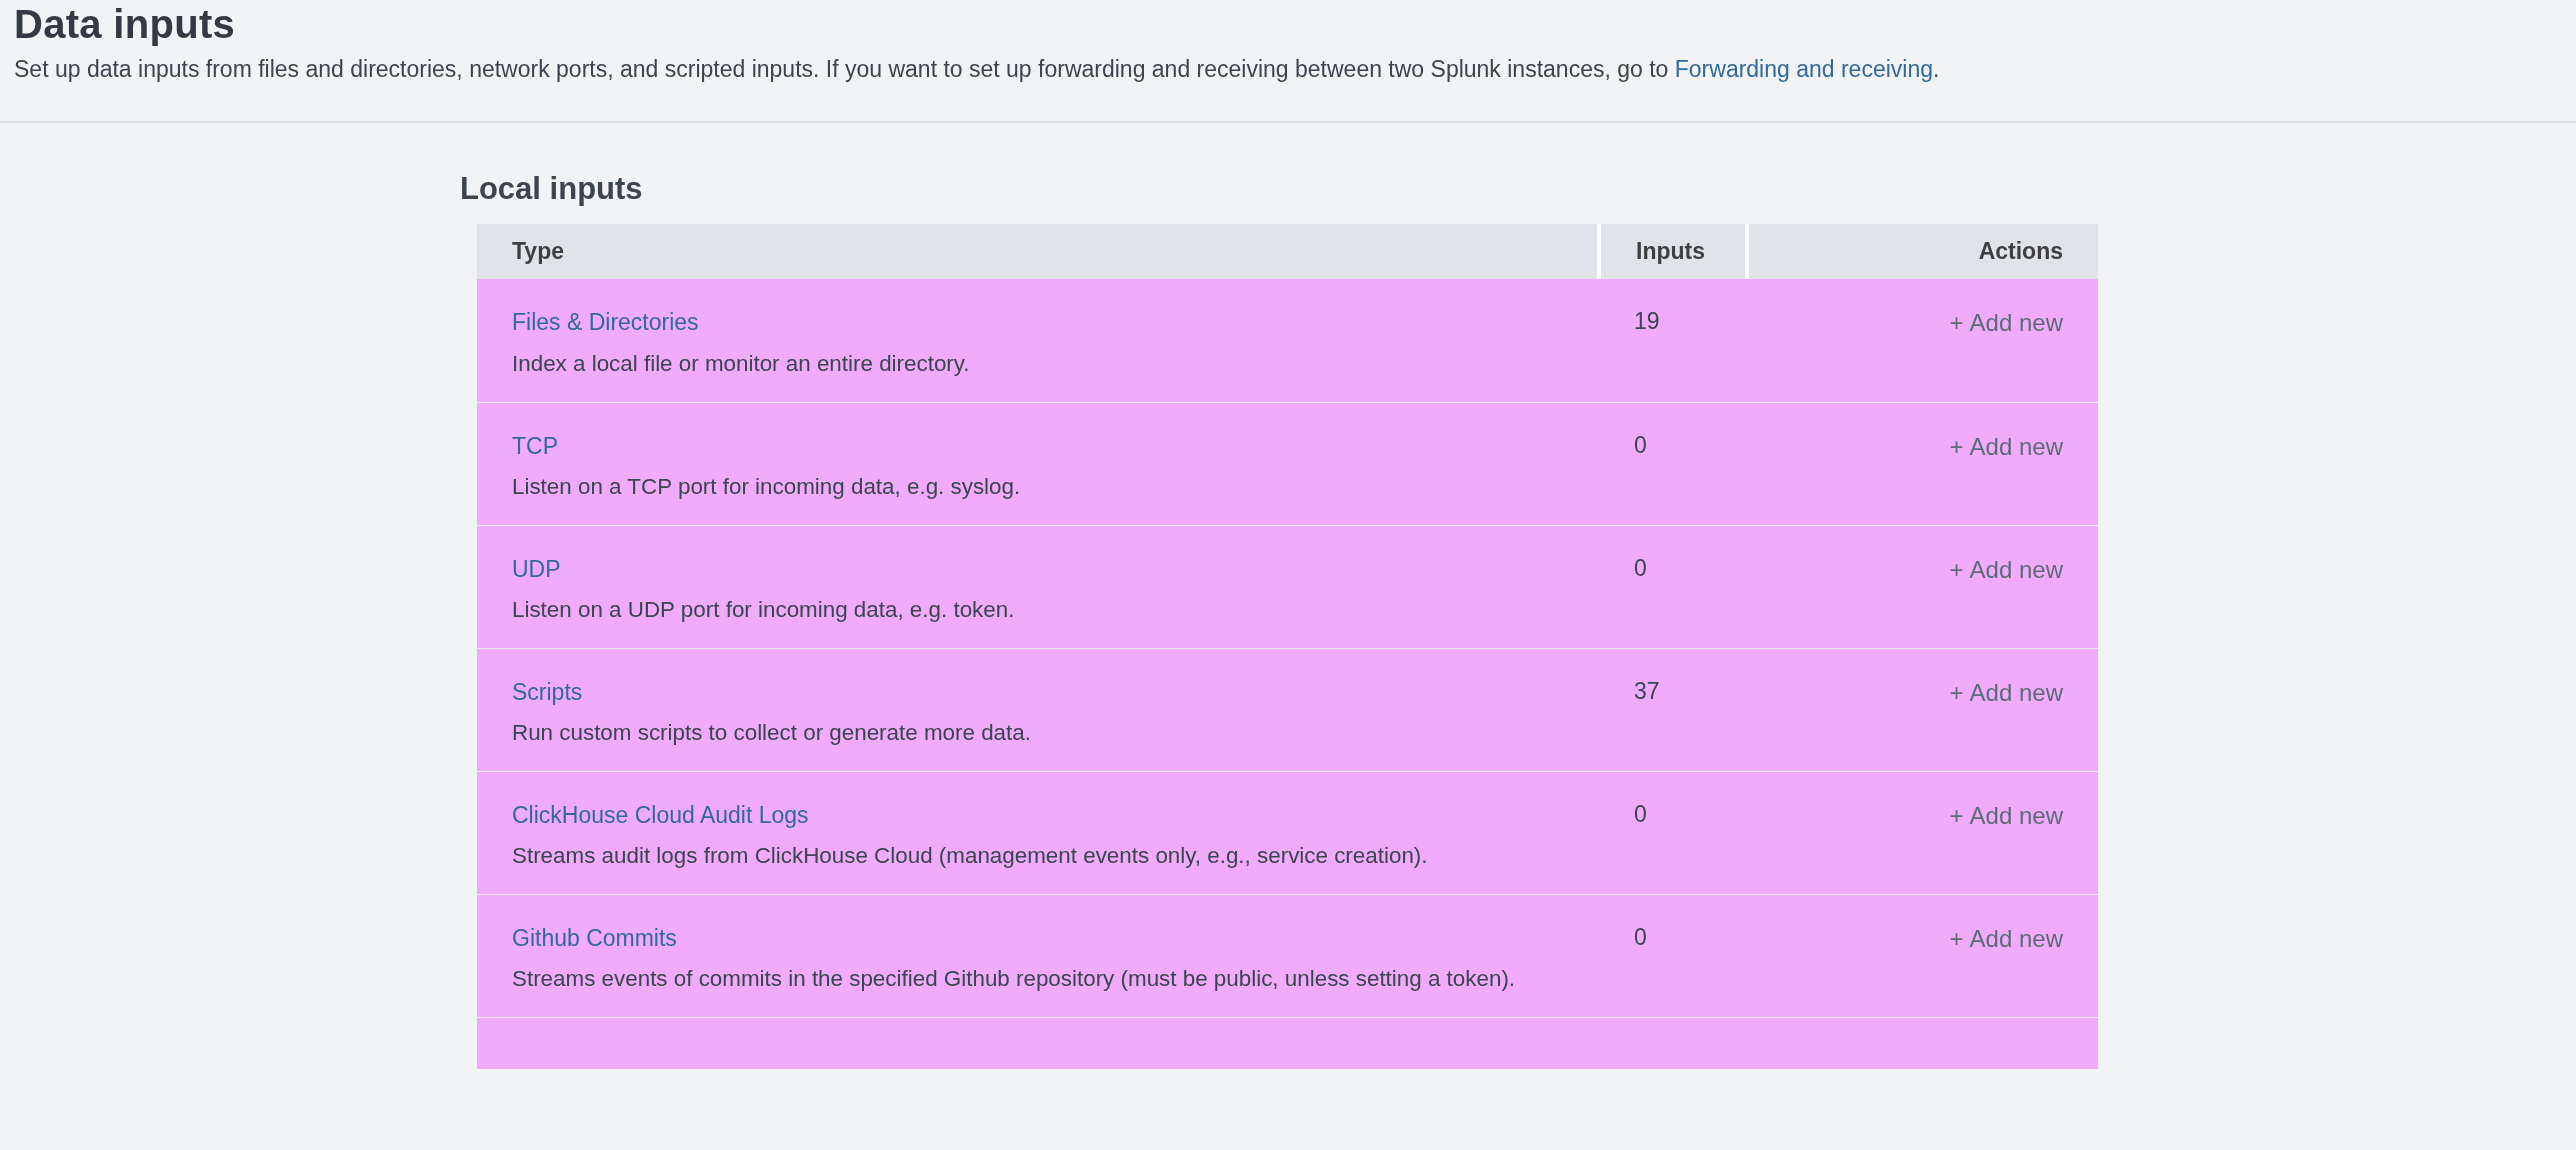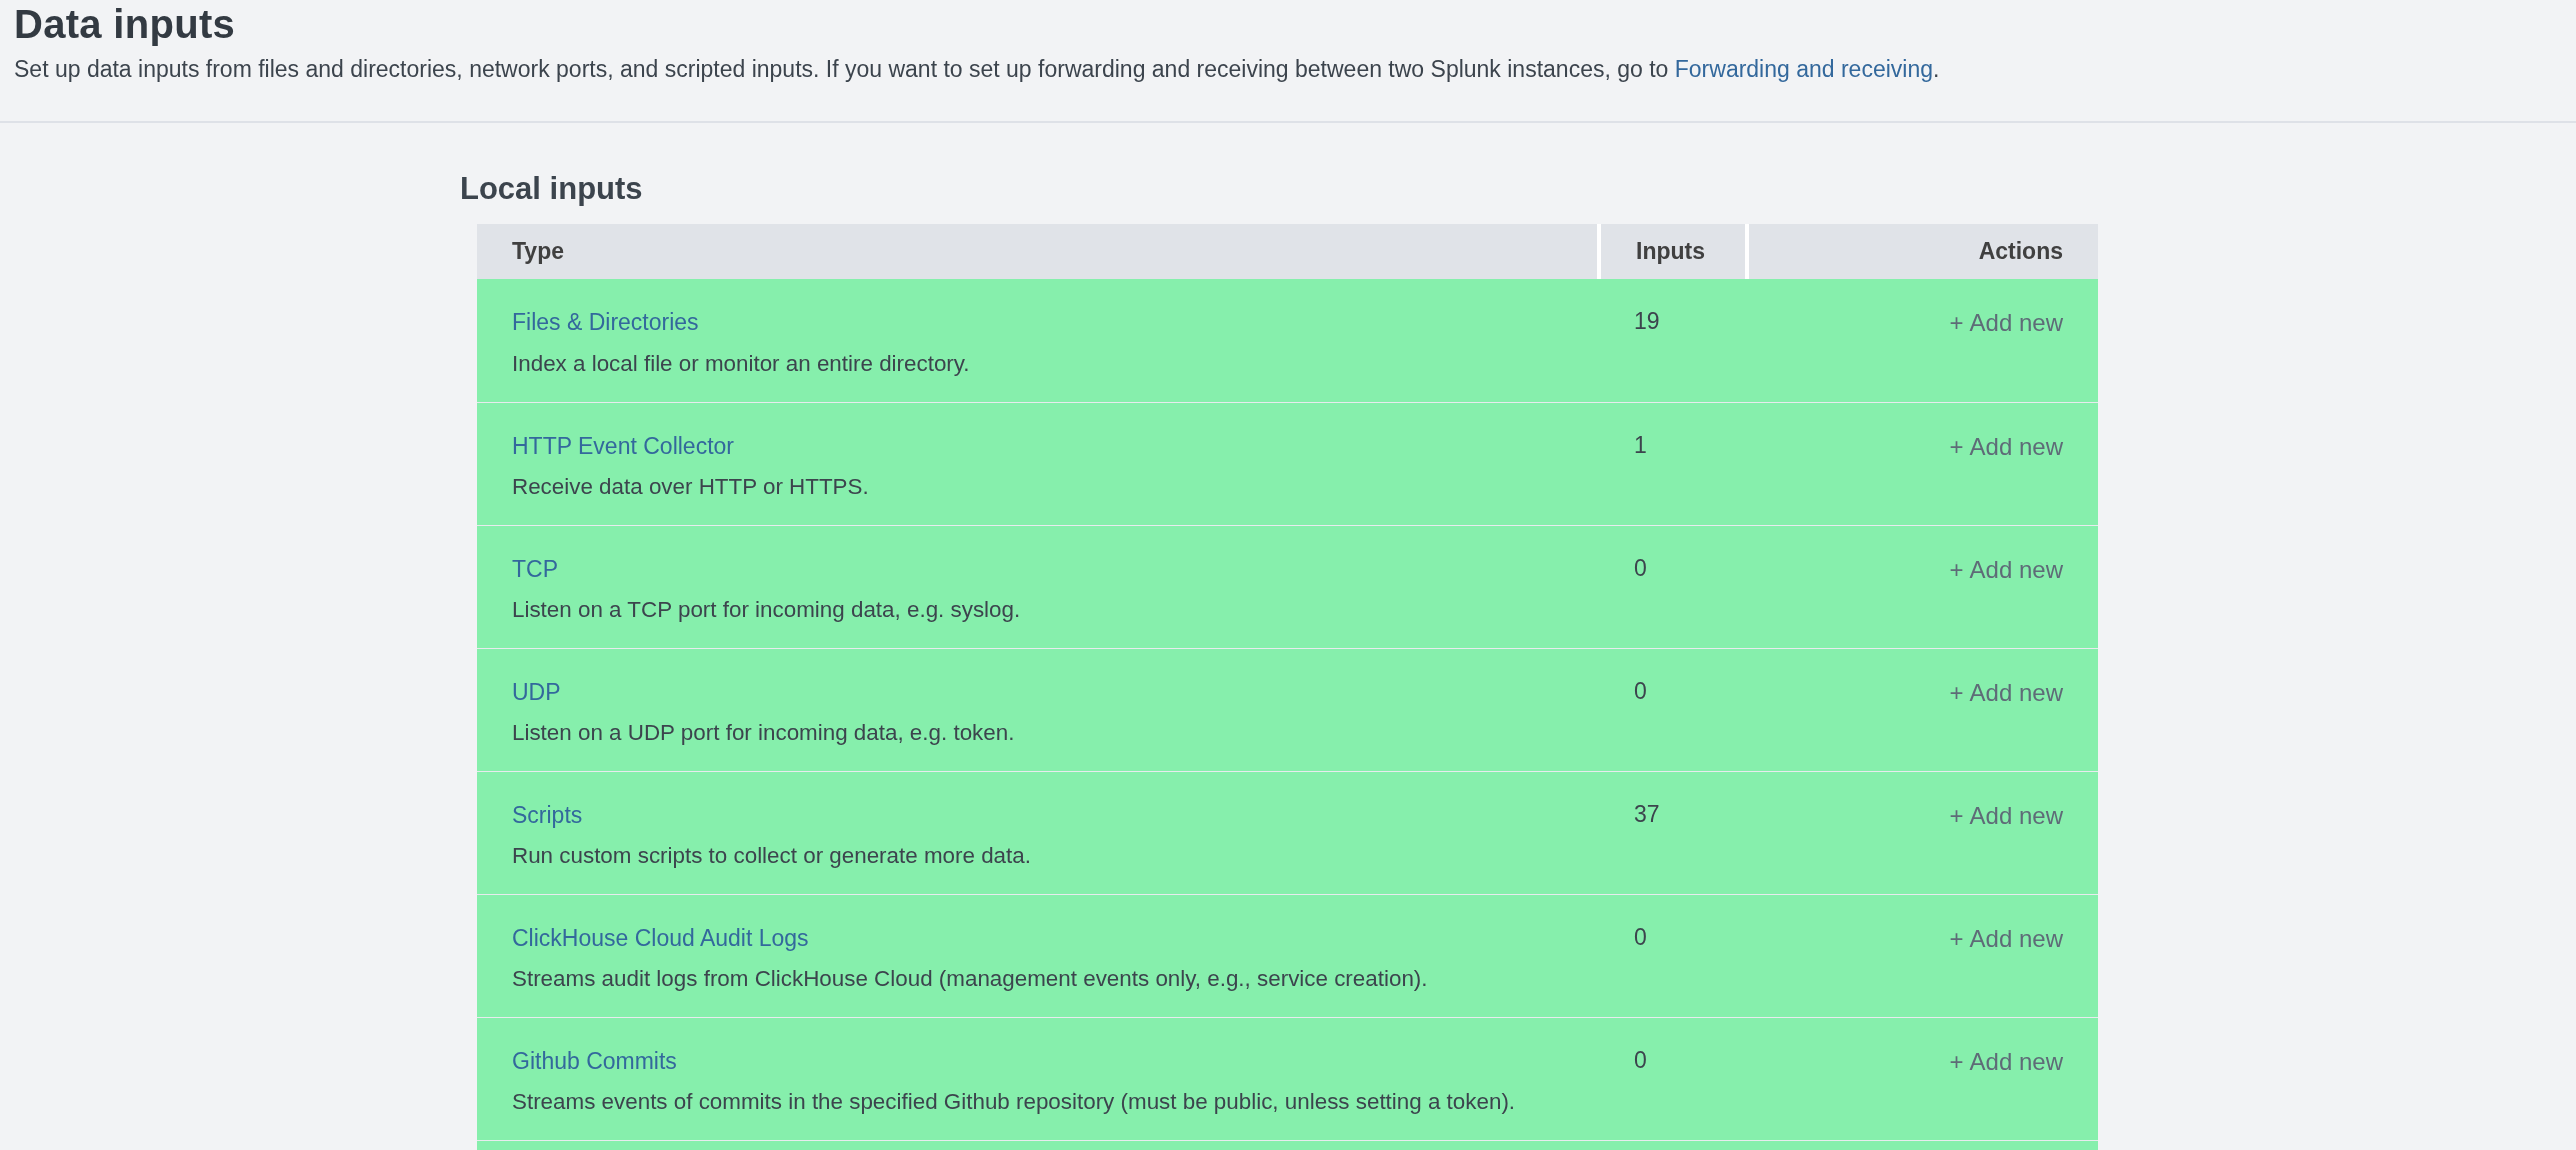--- a/index.html
+++ b/index.html
@@ -59,21 +59,21 @@
     font-size: 23px;
     font-weight: 700;
     text-align: left;
     vertical-align: middle;
     padding: 0 35px;
   }
   thead th + th { border-left: 4.3px solid #ffffff; margin-top: 44px; }
   th.col-actions, td.col-actions { text-align: right; }
 
   tbody td {
-    background: #86efac;
+    background: #f0abfc;
     height: 123px;
     vertical-align: top;
     padding: 29px 35px 0 35px;
     font-size: 23px;
     color: #3c444d;
   }
   tbody tr + tr td { border-top: 1.7px solid #e8ebee; }
 
   .type-link {
     display: inline-block;
@@ -126,30 +126,20 @@
         <a class="type-link" href="#">Files &amp; Directories</a>
         <div class="row-desc">Index a local file or monitor an entire directory.</div>
       </td>
       <td>19</td>
       <td class="col-actions">
         <a class="add-new" href="#"><span class="plus">+</span><span>Add new</span></a>
       </td>
     </tr>
     <tr>
       <td>
-        <a class="type-link" href="#">HTTP Event Collector</a>
-        <div class="row-desc">Receive data over HTTP or HTTPS.</div>
-      </td>
-      <td>1</td>
-      <td class="col-actions">
-        <a class="add-new" href="#"><span class="plus">+</span><span>Add new</span></a>
-      </td>
-    </tr>
-    <tr>
-      <td>
         <a class="type-link" href="#">TCP</a>
         <div class="row-desc">Listen on a TCP port for incoming data, e.g. syslog.</div>
       </td>
       <td>0</td>
       <td class="col-actions">
         <a class="add-new" href="#"><span class="plus">+</span><span>Add new</span></a>
       </td>
     </tr>
     <tr>
       <td>

